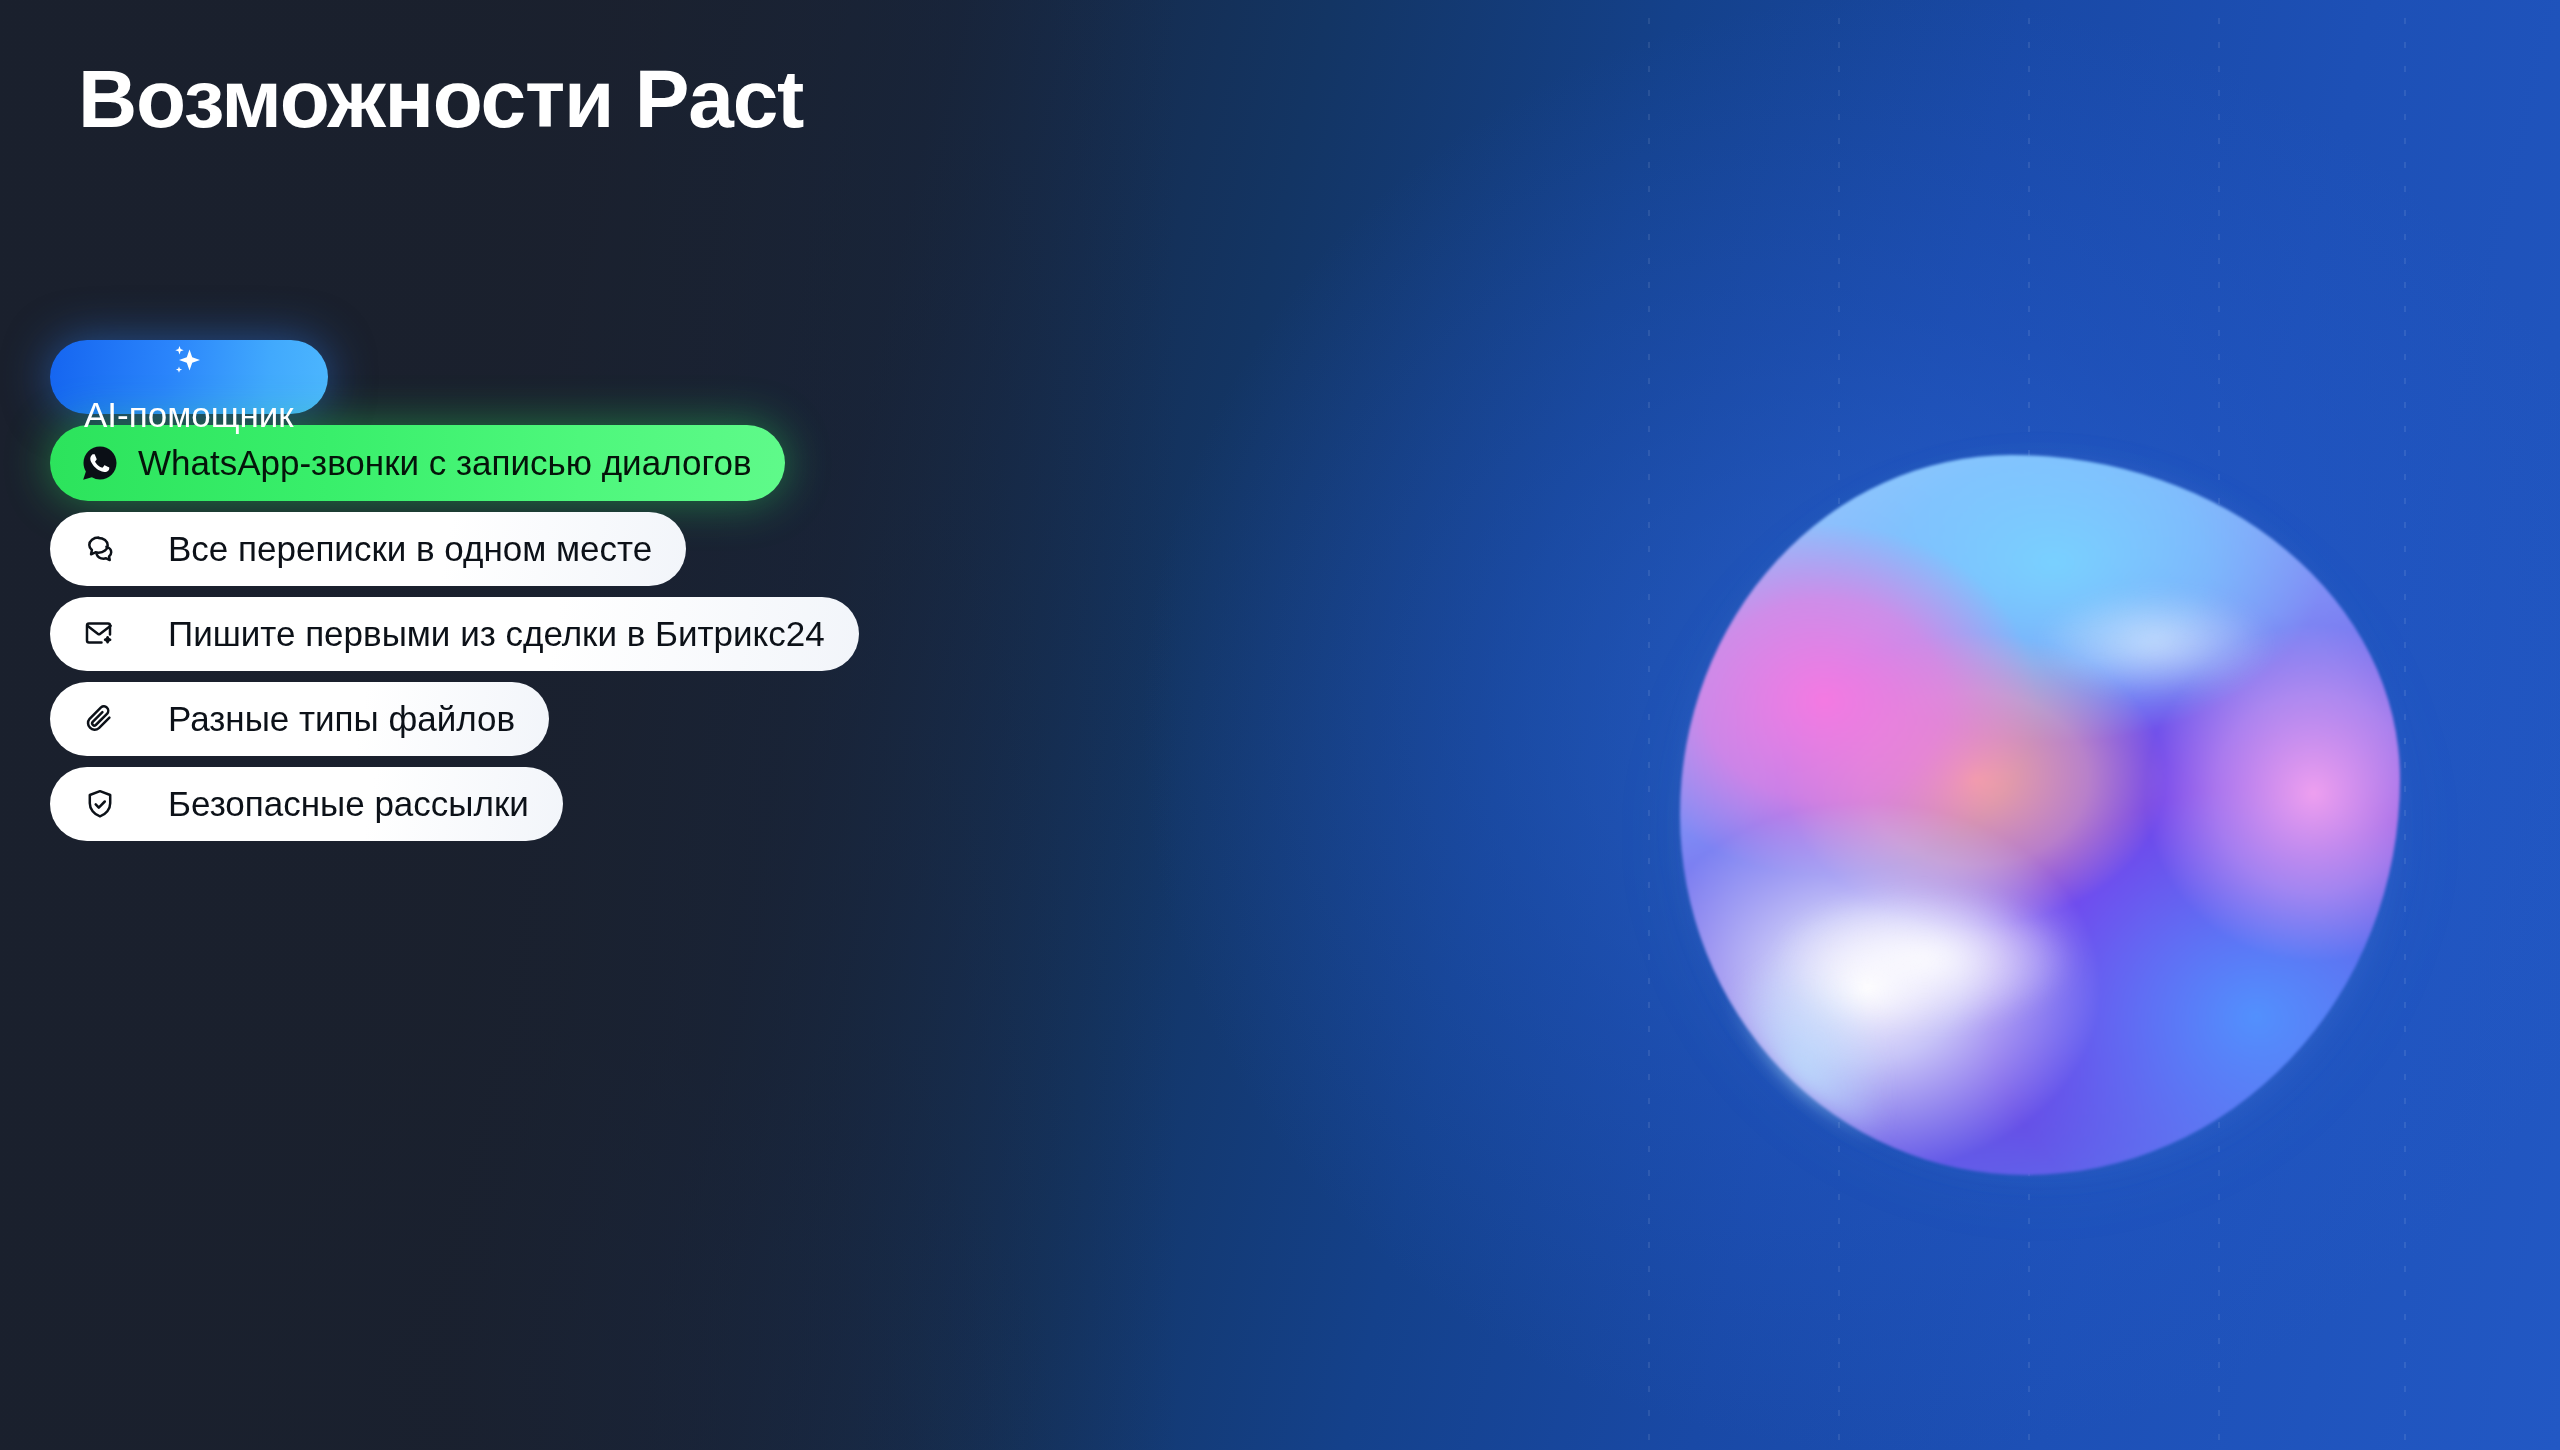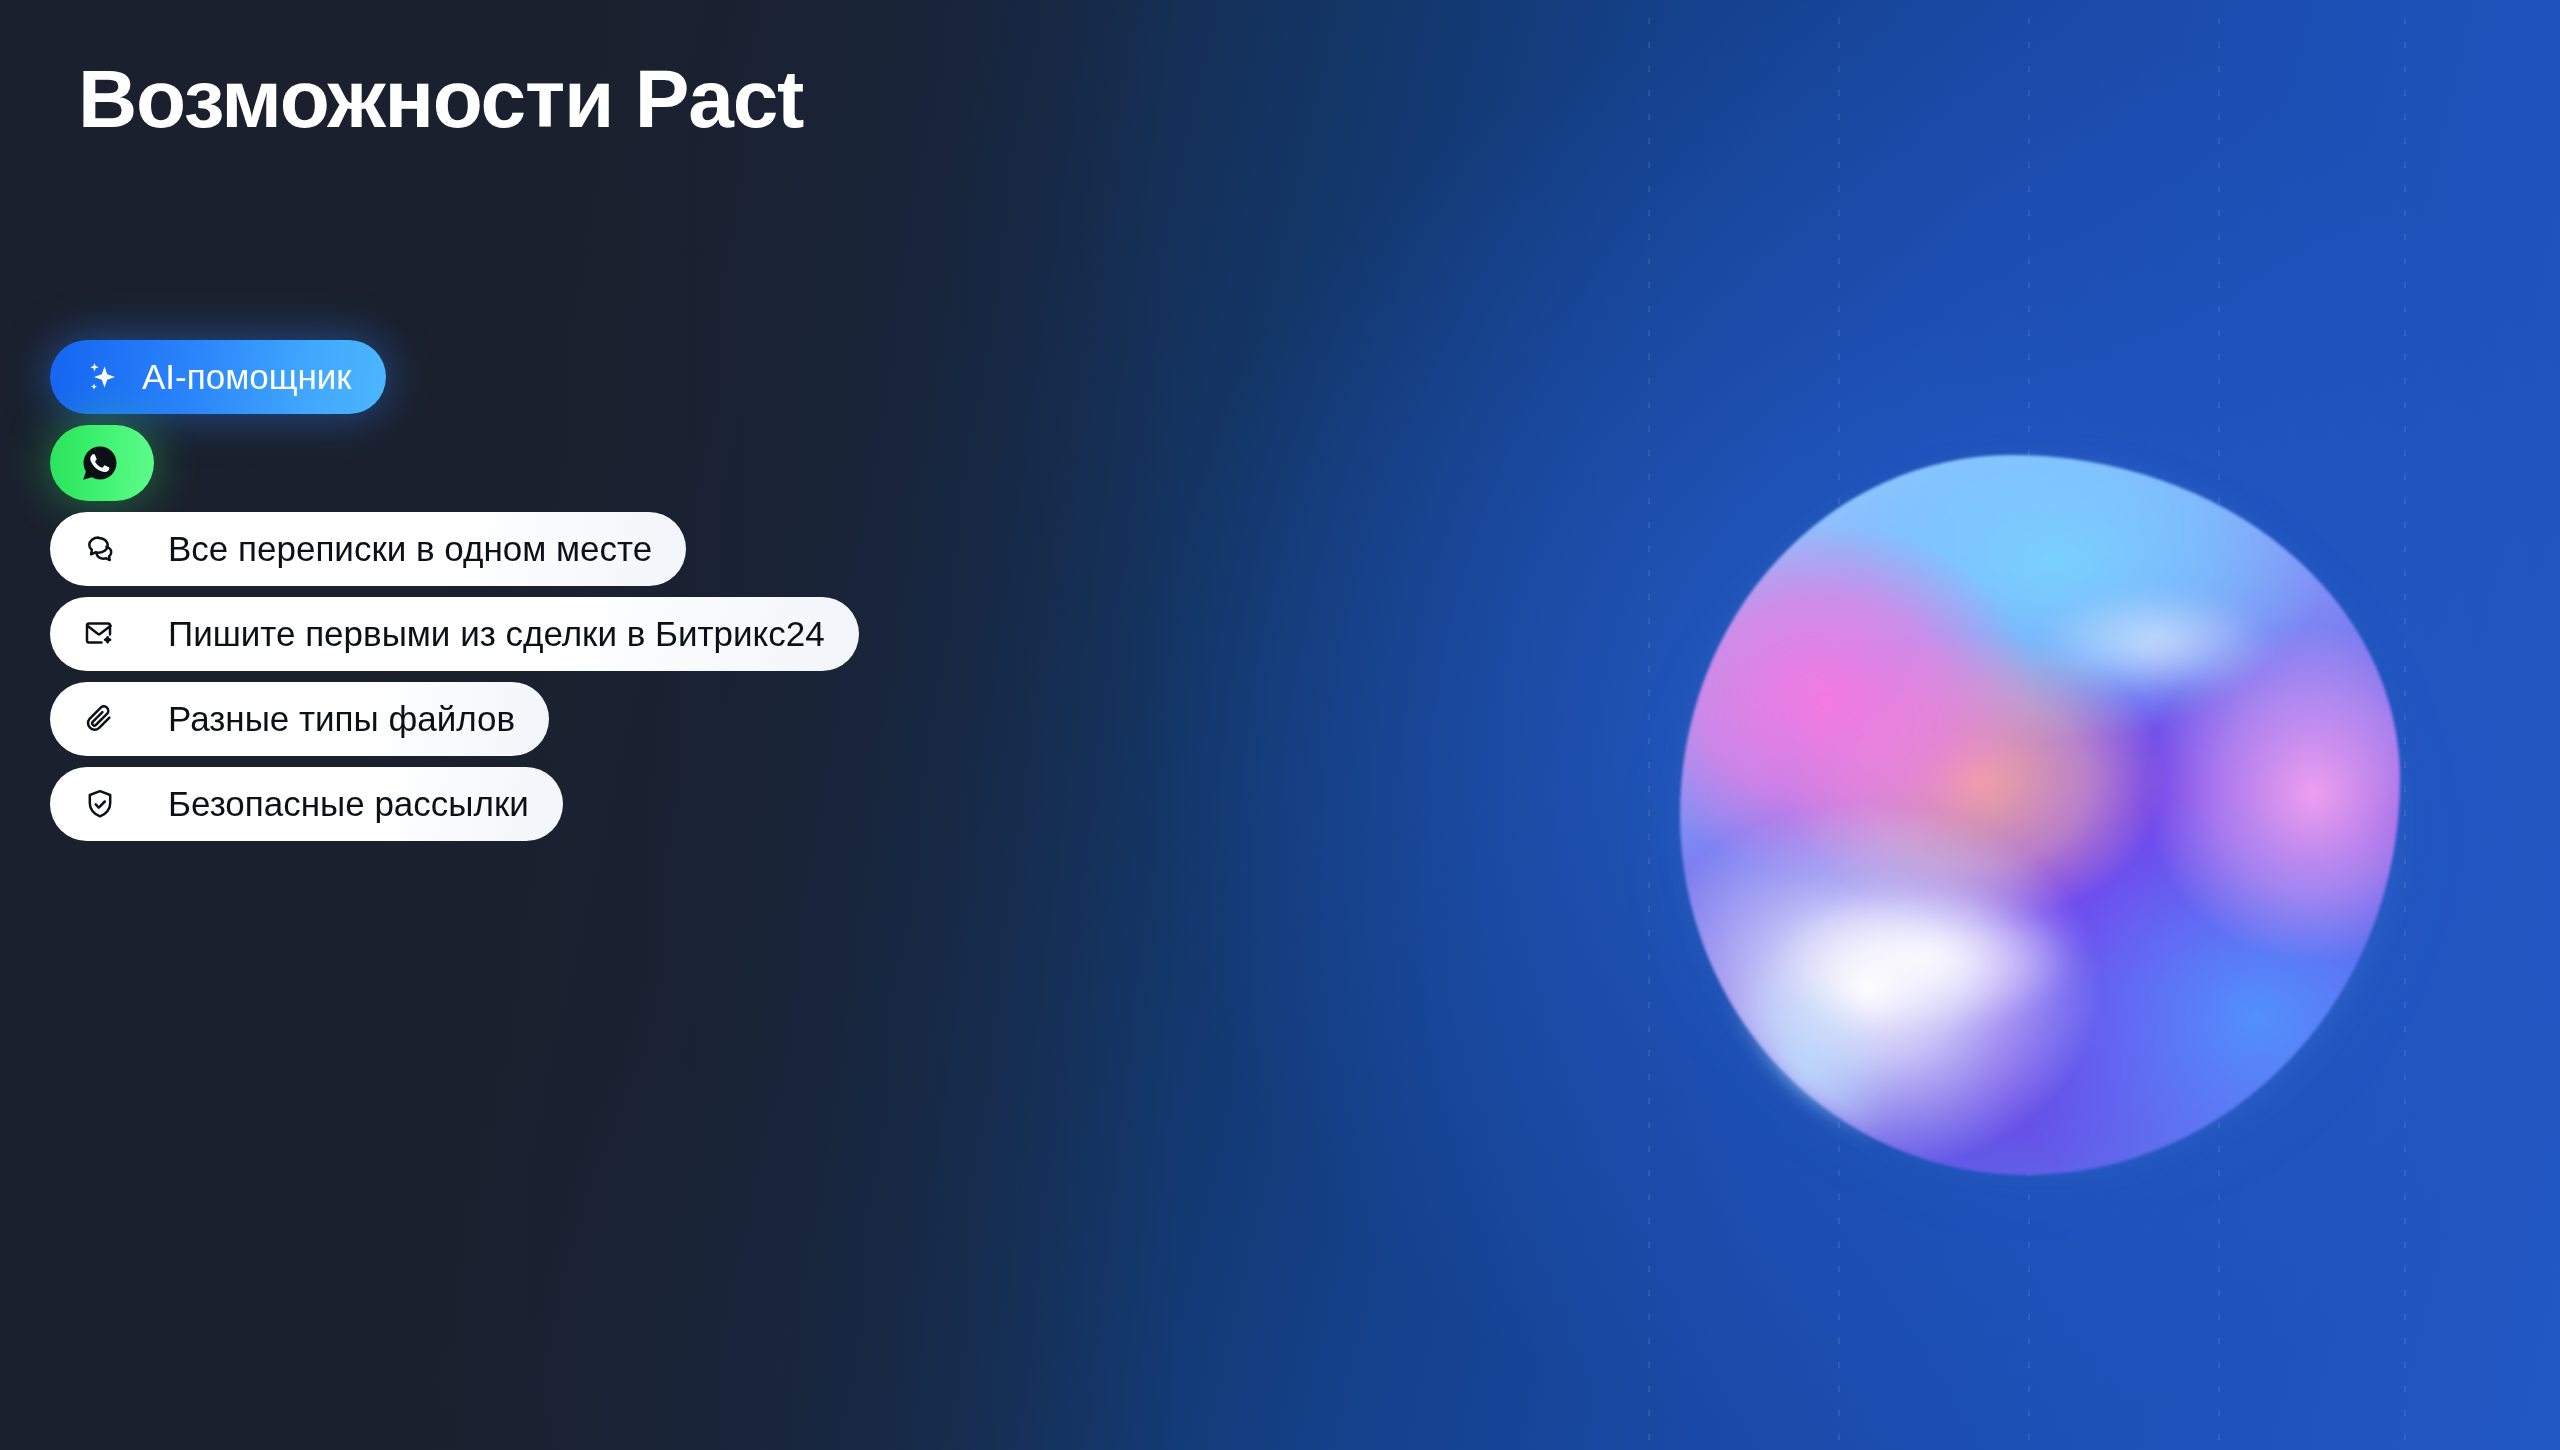--- a/index.html
+++ b/index.html
@@ -204,20 +204,21 @@
     flex: 0 0 40px;
   }
   .pill .pill-icon svg { display: block; }
 
   
   .pill.ai {
     background: linear-gradient(95deg, #1565f0 0%, #2a84fb 42%, #41a9fd 78%, #4cb6fe 100%);
     color: #ffffff;
     box-shadow: 0 0 46px rgba(45,130,250,0.50);
     padding-left: 34px;
+    flex-direction: column;
   }
   .pill.whatsapp {
     background: linear-gradient(92deg, #2ce35c 0%, #39ef6b 38%, #4ef77c 72%, #5ffa8a 100%);
     color: #05140a;
     box-shadow: 0 0 46px rgba(45,228,95,0.45);
     height: 76px;
   }
   .pill.white {
     background: linear-gradient(100deg, #ffffff 0%, #ffffff 62%, #f2f5fa 100%);
     gap: 48px;
@@ -261,20 +262,21 @@
           </span>
           <span class="pill-label">AI-помощник</span>
         </div>
         <div class="pill whatsapp">
           <span class="pill-icon">
             <svg width="40" height="40" viewBox="0 0 40 40" fill="none">
               <path d="M20 3.5c-9.1 0-16.5 7.4-16.5 16.5 0 3.1.86 6.01 2.36 8.5L3.2 36.8l8.63-2.56A16.4 16.4 0 0 0 20 36.5c9.1 0 16.5-7.4 16.5-16.5S29.1 3.5 20 3.5Z" fill="#0b0f16"></path>
               <path d="M15.1 12.2c-.35-.8-.72-.82-1.05-.83l-.9-.01c-.31 0-.82.12-1.25.59-.43.47-1.64 1.6-1.64 3.91s1.68 4.53 1.91 4.85c.23.31 3.24 5.19 8 7.07 3.96 1.56 4.77 1.25 5.63 1.17.86-.08 2.77-1.13 3.16-2.23.39-1.09.39-2.03.27-2.23-.12-.2-.43-.31-.9-.55-.47-.23-2.77-1.37-3.2-1.52-.43-.16-.74-.23-1.05.23-.31.47-1.21 1.52-1.48 1.84-.27.31-.55.35-1.01.12-.47-.23-1.98-.73-3.77-2.33-1.39-1.24-2.33-2.78-2.6-3.25-.27-.47-.03-.72.21-.95.21-.21.47-.55.7-.82.23-.27.31-.47.47-.78.16-.31.08-.59-.04-.82-.12-.23-1.03-2.55-1.46-3.49Z" fill="#ffffff"></path>
             </svg>
           </span>
+          <span class="pill-label">WhatsApp-звонки с записью диалогов</span>
         </div>
         <div class="pill white">
           <span class="pill-icon">
             <svg width="40" height="40" viewBox="0 0 40 40" fill="none" stroke="#0c1118" stroke-width="2.5" stroke-linecap="round" stroke-linejoin="round">
               <path d="M18.5 8.5c-5.1 0-9.2 3.3-9.2 7.4 0 2 .99 3.82 2.6 5.16l-.85 4.26 4.36-2.06c.96.28 2 .43 3.09.43 5.1 0 9.2-3.3 9.2-7.4s-4.1-7.4-9.2-7.4Z"></path>
               <path d="M26.4 17.9c2.8.77 4.8 2.93 4.8 5.46 0 1.62-.82 3.09-2.15 4.17l.7 3.47-3.57-1.68c-.79.23-1.64.35-2.53.35-3.33 0-6.15-1.9-7.06-4.5"></path>
             </svg>
           </span>
           <span class="pill-label">Все переписки в одном месте</span>
         </div>

